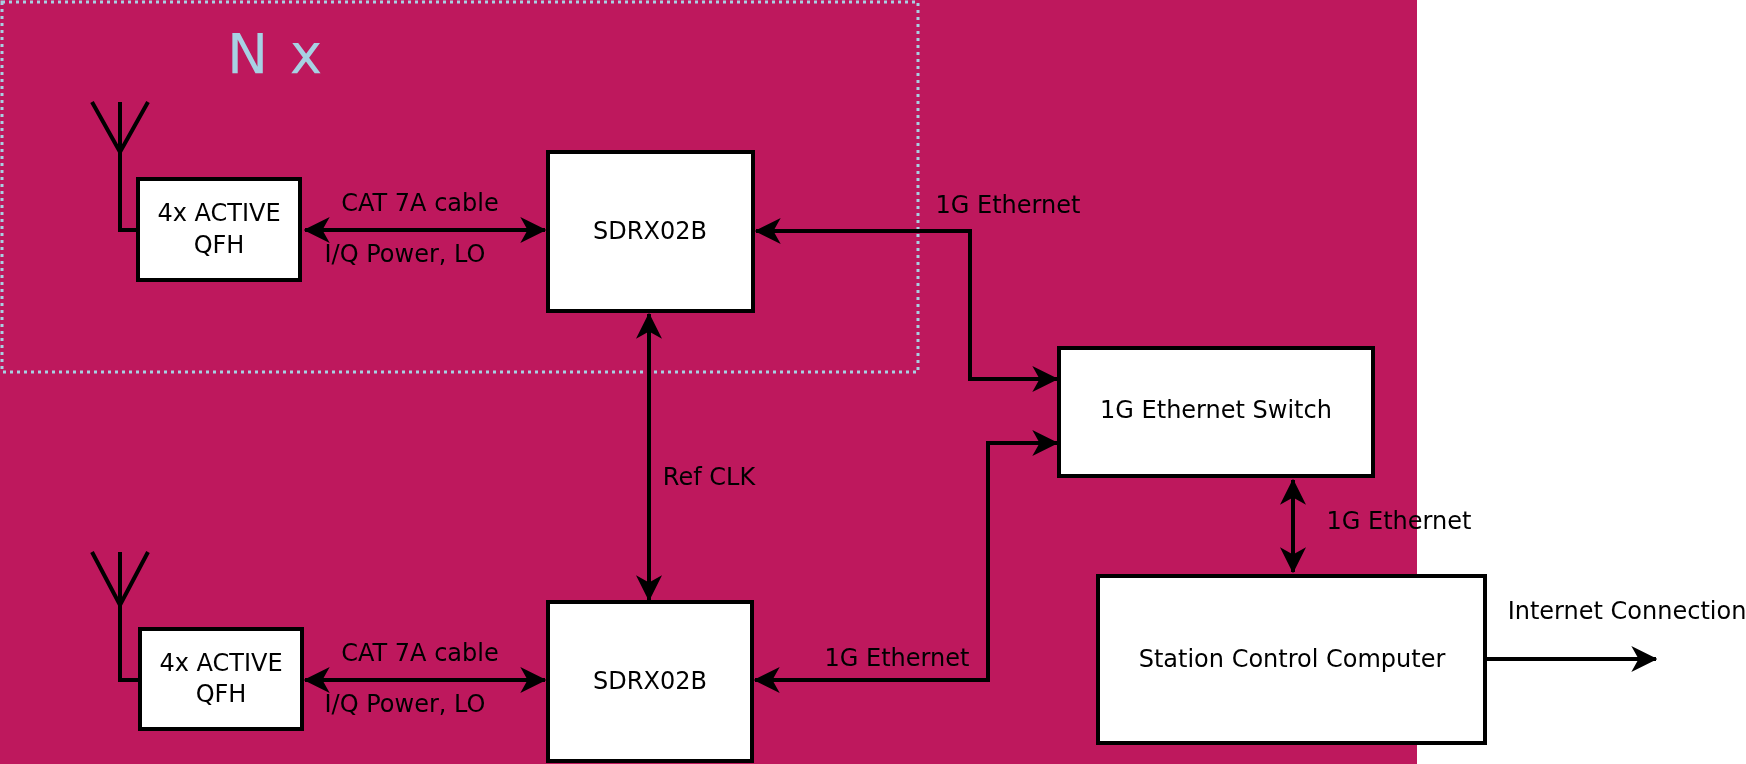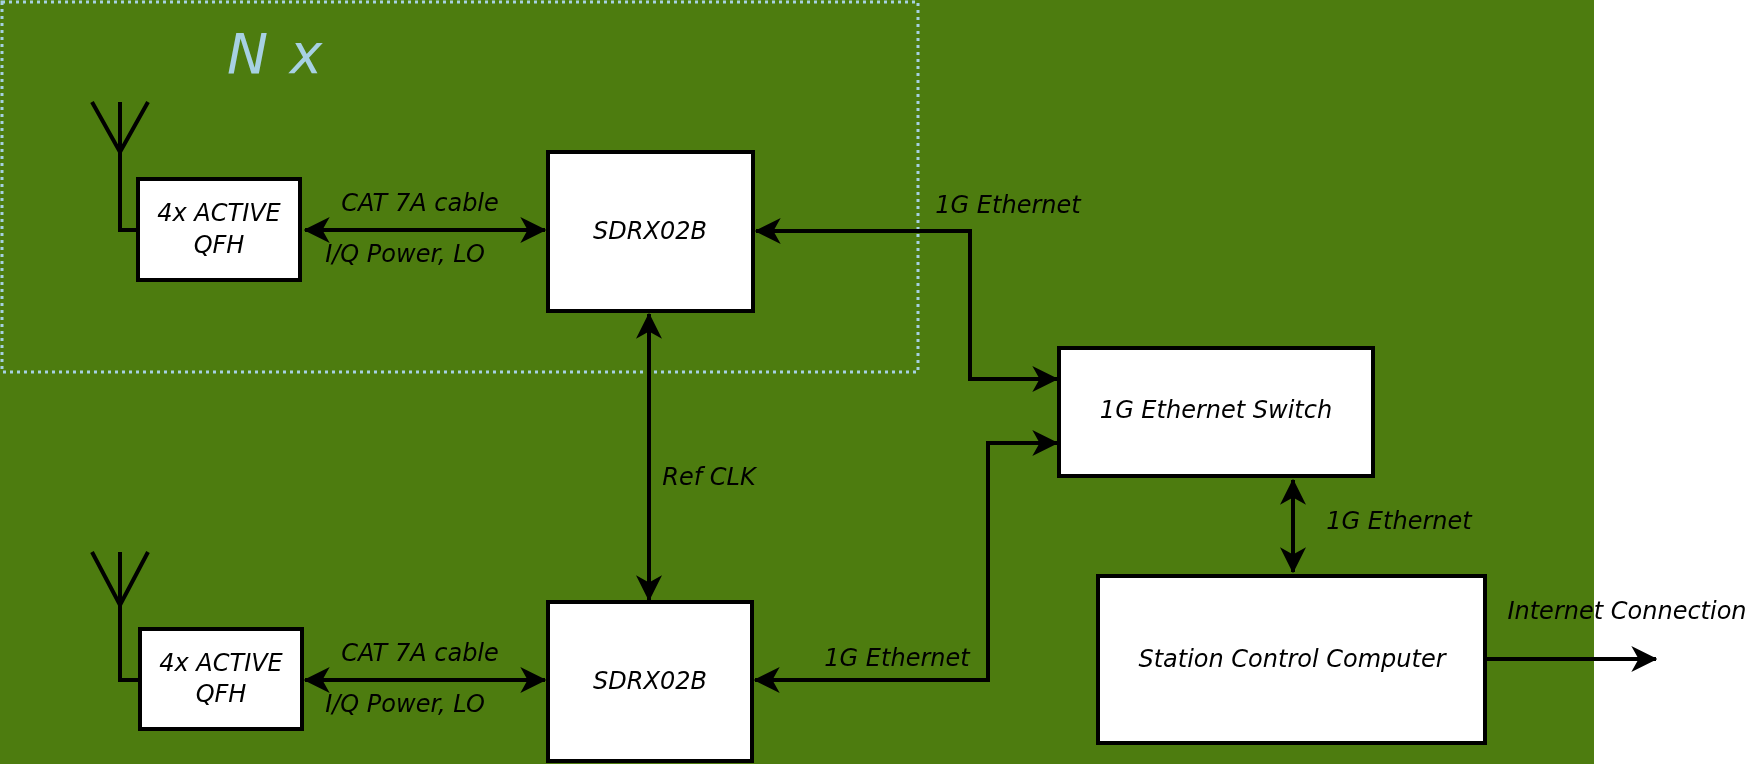--- a/index.html
+++ b/index.html
@@ -2,25 +2,24 @@
 <html><head>
 <meta charset="utf-8">
 <style>
   html, body {
     margin: 0;
     padding: 0;
     background: #ffffff;
   }
   #canvas {
     position: relative;
-    width: 1594px;
+    width: 1417px;
     height: 764px;
-    background: #4d7c0f;
+    background: #be185d;
     font-family: "DejaVu Sans", "Liberation Sans", sans-serif;
-    font-style: italic;
   }
   svg text {
     font-family: "DejaVu Sans", "Liberation Sans", sans-serif;
     fill: #000000;
   }
   .node-box {
     fill: #ffffff;
     stroke: #000000;
     stroke-width: 4;
   }

